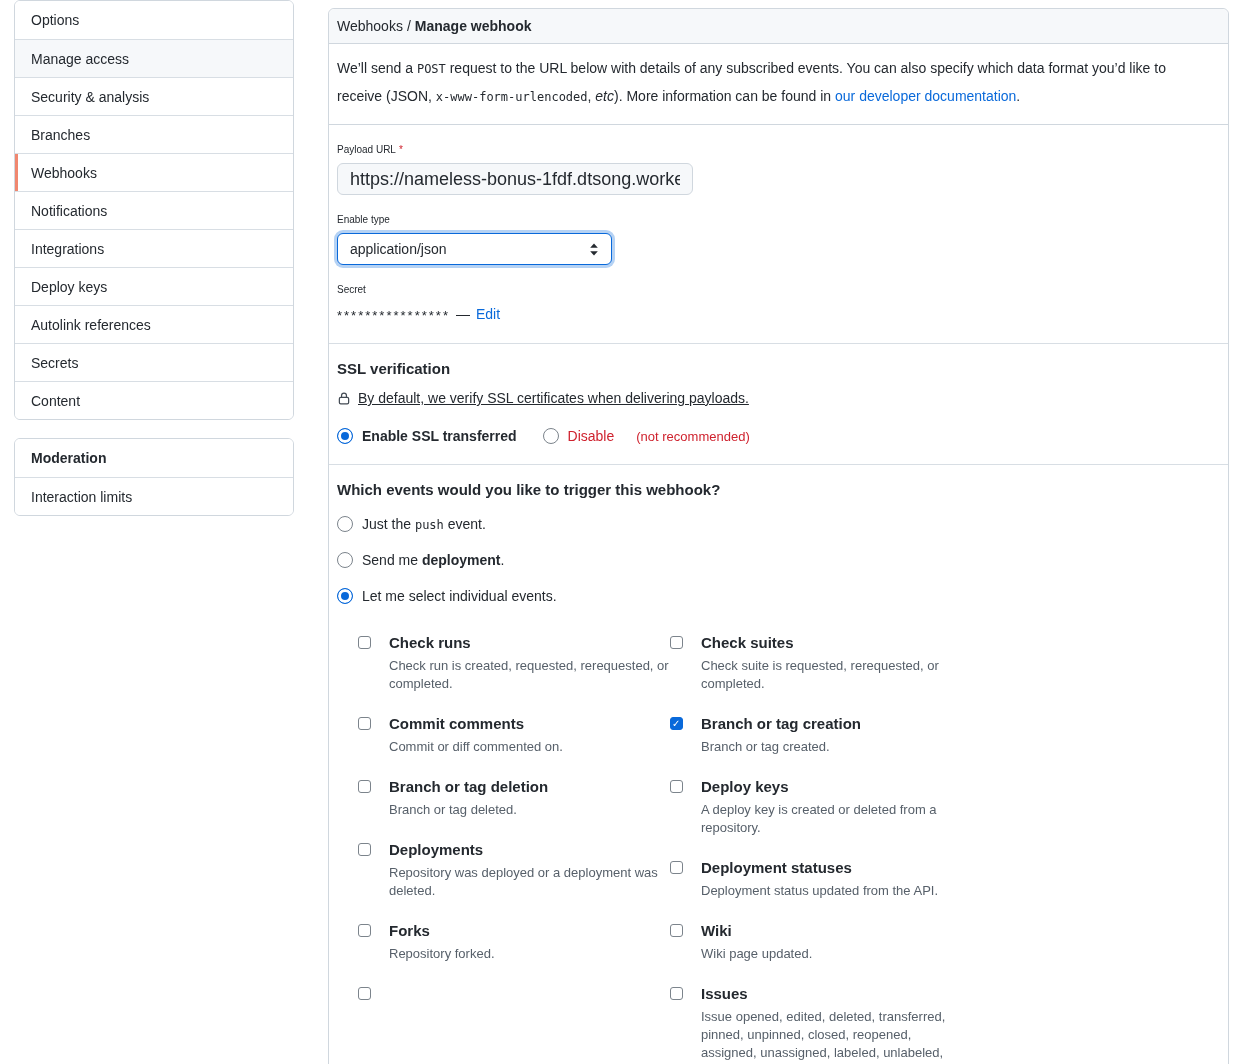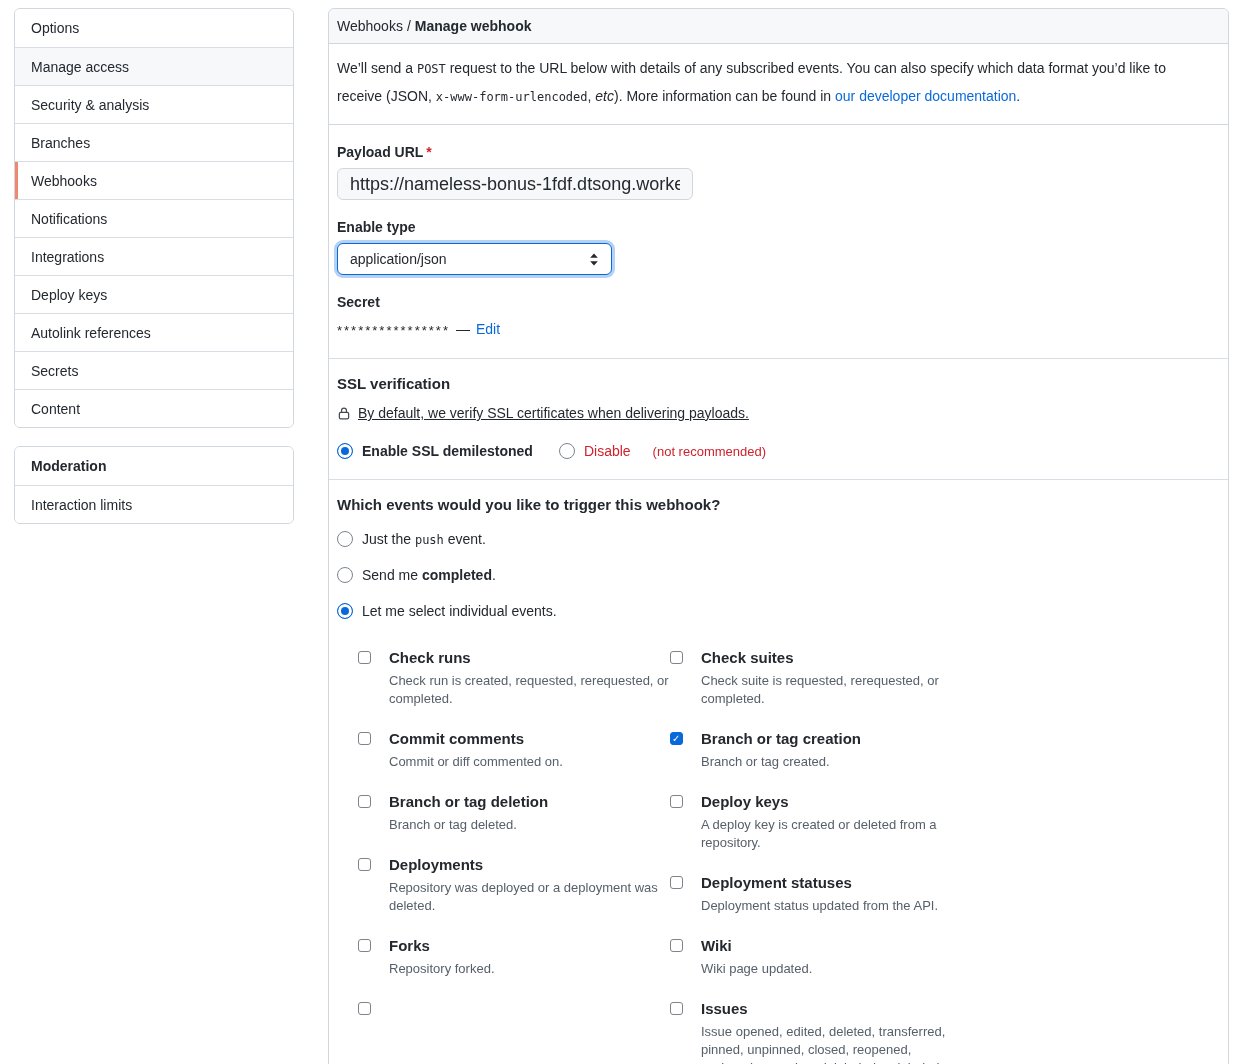--- a/index.html
+++ b/index.html
@@ -12,21 +12,21 @@
   html,body{margin:0;padding:0;}
   body{
     position:relative; width:1259px; height:1064px; overflow:hidden;
     background:#fff; color:var(--text);
     font-family:"Liberation Sans","DejaVu Sans",sans-serif; font-size:14px;
   }
   a{cursor:pointer;}
   code{font-family:"DejaVu Sans Mono","Liberation Mono",monospace; font-size:12px;}
 
   
-  .sidebar{position:absolute; left:14px; top:8px; width:280px;}
+  .sidebar{position:absolute; left:14px; top:0; width:280px;}
   .nav-box{border:1px solid var(--border); border-radius:6px; background:#fff; overflow:hidden;}
   .nav-box + .nav-box{margin-top:18px;}
   .nav-item{
     display:flex; align-items:center; height:38px; padding:0 16px;
     border-top:1px solid var(--border-light); font-size:14px; color:var(--text);
     text-decoration:none; cursor:pointer; background:#fff;
   }
   .nav-item:first-child{border-top:none;}
   .nav-item.state-hover{background:var(--bg-subtle);}
   .nav-item.state-active{box-shadow:inset 3px 0 0 var(--active-marker);}
@@ -42,21 +42,21 @@
     border-radius:6px 6px 0 0; padding:9px 8px; font-size:14px;
   }
   .panel-header a{color:var(--text); text-decoration:none;}
   .panel-header .sep{margin:0 4px; color:var(--text);}
   .panel-header strong{font-weight:600;}
 
   .panel-desc{padding:11px 24px 13px 8px; line-height:27px; border-bottom:1px solid var(--border);}
   .blue-link{color:var(--accent); text-decoration:none;}
 
   .panel-form{padding:0 8px 20px; border-bottom:1px solid var(--border-light);}
-  .field-label{display:block; font-weight:700; font-size:14px; margin:19px 0 8px;}
+  .field-label{display:block; font-weight:400; font-size:10px; margin:19px 0 8px;}
   .req{color:var(--danger); margin-left:3px;}
   .text-input{
     width:356px; height:32px; padding:5px 12px; font-size:18px; color:var(--text);
     background:var(--bg-subtle); border:1px solid var(--border); border-radius:6px;
     font-family:inherit; outline:none;
   }
   .select{
     width:275px; height:32px; display:flex; align-items:center; justify-content:space-between;
     padding:0 12px; background:#fff; border:1px solid var(--accent); border-radius:6px;
     box-shadow:0 0 0 3px rgba(9,105,218,.3); cursor:pointer; font-size:14px;
@@ -157,41 +157,41 @@
     <p class="ssl-note">
       <svg width="14" height="15" viewBox="0 0 16 16" fill="none" stroke="#424a53" stroke-width="1.4">
           <rect x="2.7" y="6.8" width="10.6" height="7.4" rx="1.6"></rect>
           <path d="M5.2 6.8V4.6a2.8 2.8 0 0 1 5.6 0v2.2"></path>
         </svg>
       <span>By default, we verify SSL certificates when delivering payloads.</span>
     </p>
     <div class="ssl-radios">
       <label class="radio-label">
         <span class="radio on"></span>
-        <span class="bold-label">Enable SSL demilestoned</span>
+        <span class="bold-label">Enable SSL transferred</span>
       </label>
       <label class="radio-label">
         <span class="radio"></span>
         <span class="danger-text">Disable</span>
         <span class="danger-note">(not recommended)</span>
       </label>
     </div>
   </div>
 
   <div class="panel-events">
     <h4 class="section-heading">Which events would you like to trigger this webhook?</h4>
 
     <div class="evt-options">
       <label class="radio-label">
         <span class="radio"></span>
         <span><span>Just the </span><code>push</code><span> event.</span></span>
       </label>
       <label class="radio-label">
         <span class="radio"></span>
-        <span><span>Send me </span><strong>completed</strong><span>.</span></span>
+        <span><span>Send me </span><strong>deployment</strong><span>.</span></span>
       </label>
       <label class="radio-label">
         <span class="radio on"></span>
         <span>Let me select individual events.</span>
       </label>
     </div>
 
     <div class="evt-grid">
       <div class="evt-col">
         <div class="evt">

